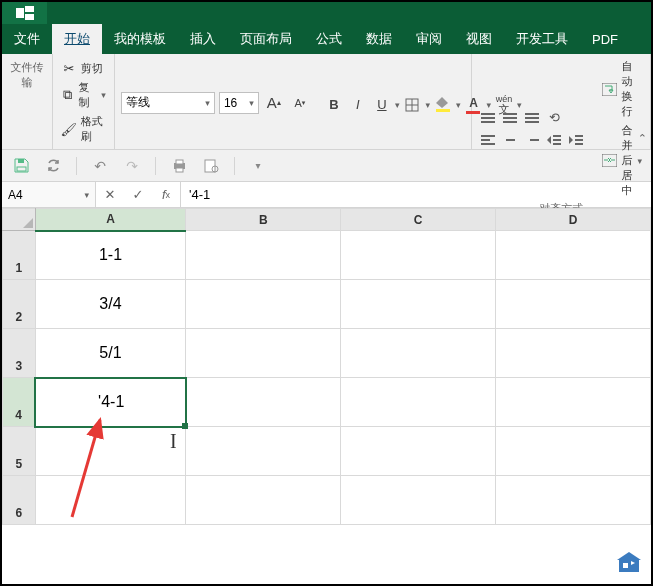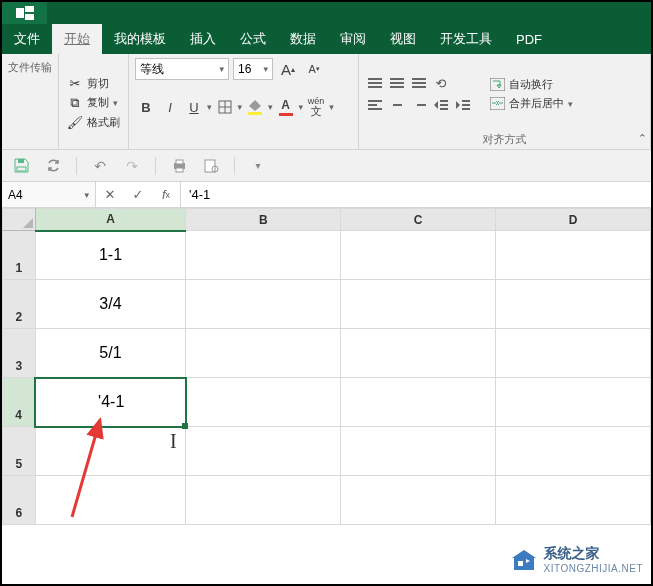--- a/index.html
+++ b/index.html
@@ -4,21 +4,21 @@
 <style>
 * { margin: 0; padding: 0; box-sizing: border-box; font-family: "Microsoft YaHei", Arial, sans-serif; }
 body { width: 653px; height: 586px; background: #fff; overflow: hidden; position: relative; border: 2px solid #000; }
 
 .titlebar { height: 22px; background: #0b5d36; display: flex; }
 .titlebar-icon { width: 45px; background: #127245; display: flex; align-items: center; justify-content: center; }
 .titlebar-icon svg { fill: #fff; }
 
 .tabs { height: 30px; background: #0b5d36; display: flex; align-items: stretch; color: #fff; font-size: 13px; }
 .tab { padding: 0 12px; display: flex; align-items: center; cursor: pointer; }
-.tab.active { background: #f1f1f1; color: #737373; text-decoration: underline; }
+.tab.active { background: #f1f1f1; color: #0c4a6e; text-decoration: underline; }
 
 .ribbon { height: 96px; background: #f1f1f1; border-bottom: 1px solid #d4d4d4; display: flex; position: relative; }
 .ribbon .collapse-btn { position: absolute; right: 4px; bottom: 4px; font-size: 11px; color: #666; }
 .group { border-right: 1px solid #d4d4d4; display: flex; flex-direction: column; padding: 4px 6px 2px; }
 .group-body { flex: 1; display: flex; gap: 6px; }
 .group-label { font-size: 11px; color: #666; text-align: center; padding-top: 2px; }
 .big-btn { display: flex; flex-direction: column; align-items: center; justify-content: center; width: 44px; font-size: 11px; color: #333; }
 .big-btn .ico { font-size: 24px; margin-bottom: 2px; }
 .stack { display: flex; flex-direction: column; gap: 2px; justify-content: center; }
 .small-btn { display: flex; align-items: center; gap: 4px; font-size: 11px; color: #333; padding: 1px 2px; }
@@ -81,20 +81,21 @@
         <rect x="9" y="8" width="9" height="6" fill="#fff"></rect>
       </svg>
   </div>
 </div>
 
 <div class="tabs">
   <div class="tab">文件</div>
   <div class="tab active">开始</div>
   <div class="tab">我的模板</div>
   <div class="tab">插入</div>
+  <div class="tab">页面布局</div>
   <div class="tab">公式</div>
   <div class="tab">数据</div>
   <div class="tab">审阅</div>
   <div class="tab">视图</div>
   <div class="tab">开发工具</div>
   <div class="tab">PDF</div>
 </div>
 
 <div class="ribbon">
   <div class="group">
@@ -115,21 +116,21 @@
         </div>
         <div class="small-btn">
           <span class="ico">🖌</span>
           <span>格式刷</span>
         </div>
       </div>
     </div>
   </div>
 
   <div class="group" style="min-width:230px">
-    <div class="group-body" style="flex-direction:column;gap:12px">
+    <div class="group-body" style="flex-direction:row;gap:12px">
       <div class="font-row">
         <div class="font-name">
           <span>等线</span>
           <span class="dd">▾</span>
         </div>
         <div class="font-size">
           <span>16</span>
           <span class="dd">▾</span>
         </div>
         <div class="fmt-btn" style="font-size:15px">A<sup style="font-size:8px">▴</sup></div>
@@ -382,17 +383,13 @@
     </defs>
   <line x1="10" y1="115" x2="38" y2="18" stroke="#e53935" stroke-width="3" marker-end="url(#ah)"></line>
 </svg>
 
 <div class="watermark">
   <svg class="logo" viewBox="0 0 28 24">
     <path d="M14 2 L26 10 L24 10 L24 22 L4 22 L4 10 L2 10 Z" fill="#3b7bbf"></path>
     <rect x="8" y="13" width="5" height="5" fill="#fff"></rect>
     <path d="M16 11 L20 13 L16 15 Z" fill="#fff"></path>
   </svg>
-  <div>
-    <div class="txt">系统之家</div>
-    <div class="sub">XITONGZHIJIA.NET</div>
-  </div>
 </div>
 
 </body></html>

